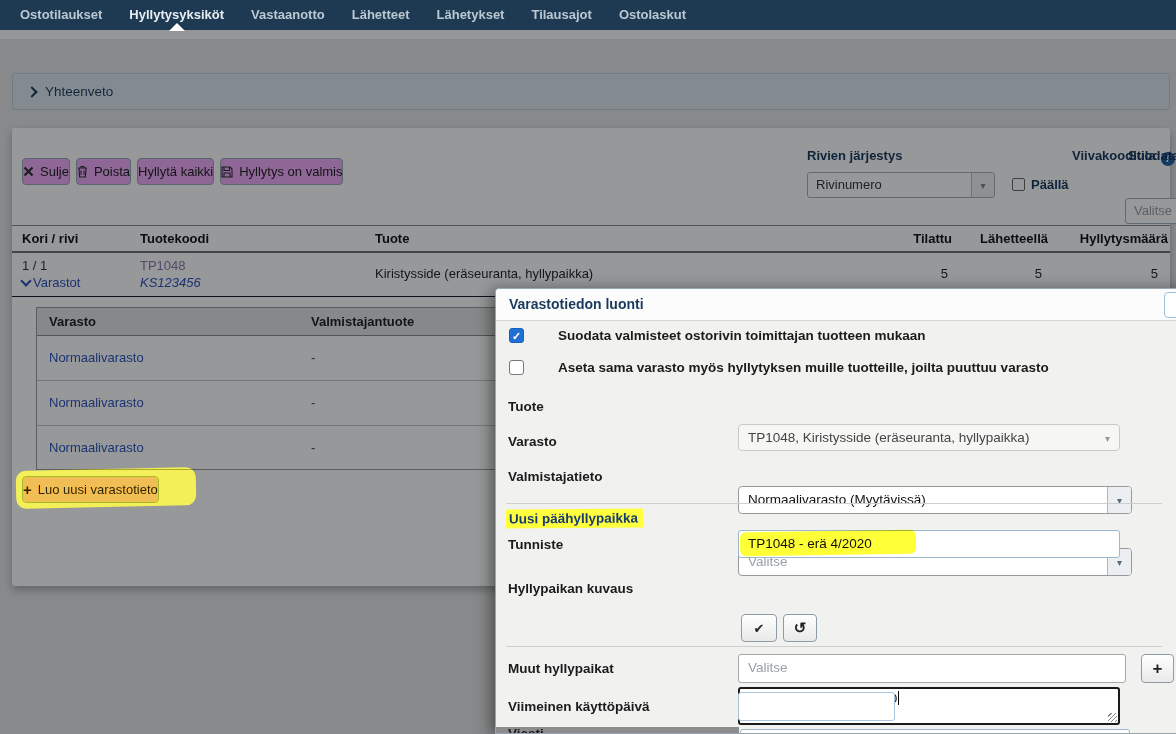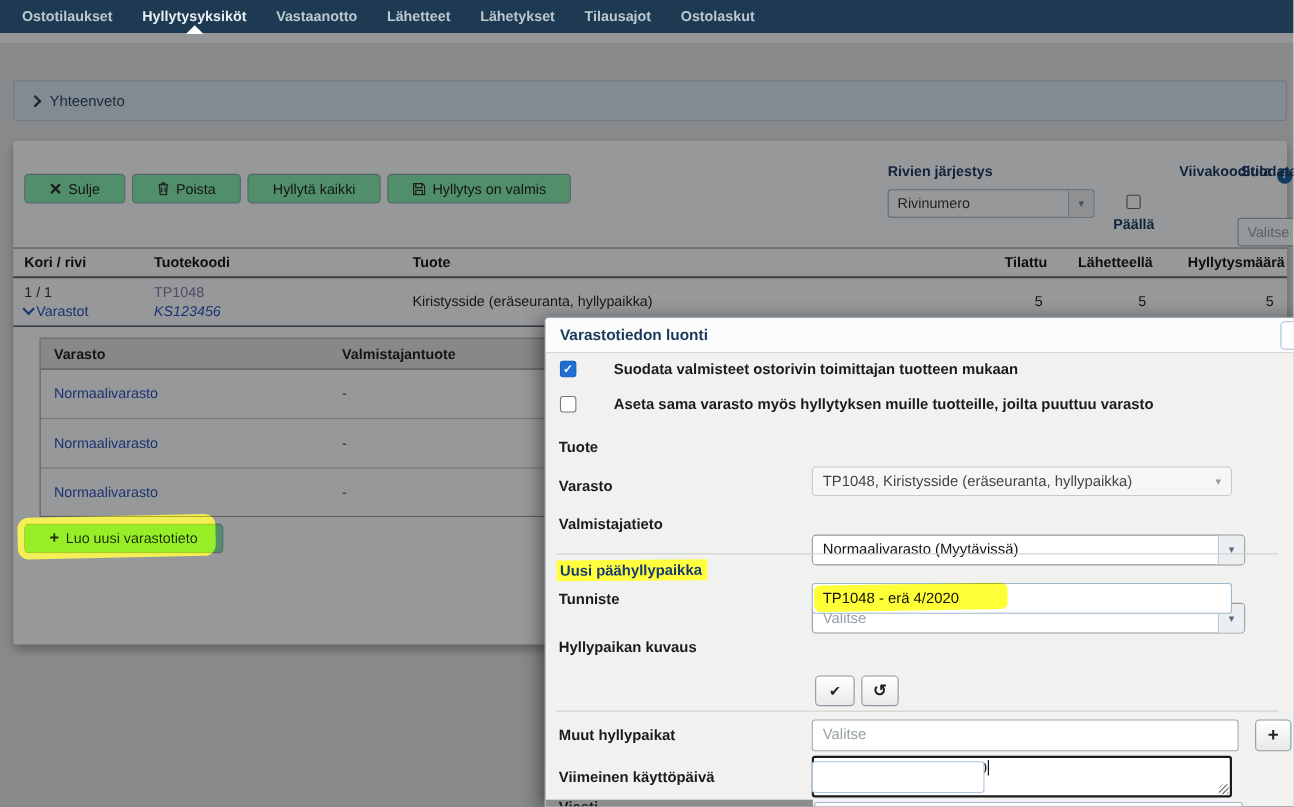--- a/index.html
+++ b/index.html
@@ -28,22 +28,22 @@
   .chev-right{width:6px;height:6px;border-top:2.5px solid #1b3c5e;border-right:2.5px solid #1b3c5e;transform:rotate(45deg);display:inline-block;}
   .summary-label{font-size:13.5px;color:#1b3c5e;}
 
   
   .panel{
     position:absolute;left:12px;top:128px;width:1158px;height:458px;background:#ffffff;
     border-radius:3px;box-shadow:0 4px 9px rgba(0,0,0,.28);
   }
   .toolbar{position:absolute;left:10px;top:30px;display:flex;gap:6px;}
   .btn{
-    height:27px;box-sizing:border-box;border:1px solid #93a7b5;border-radius:4px;background:#86efac;
-    padding:0 22px;font-size:13px;color:#1c1c1c;display:inline-flex;align-items:center;gap:6px;
+    height:27px;box-sizing:border-box;border:1px solid #93a7b5;border-radius:4px;background:#f0abfc;
+    padding:0 0;font-size:13px;color:#1c1c1c;display:inline-flex;align-items:center;gap:6px;
     font-family:"Liberation Sans",sans-serif;white-space:nowrap;cursor:pointer;
   }
   .btn svg{display:block;}
   .lbl{font-size:13px;font-weight:bold;color:#16365c;white-space:nowrap;}
   .ctl{position:absolute;}
   .selectbox{
     box-sizing:border-box;border:1px solid #9fb0bd;border-radius:3px;background:#fff;position:relative;
     font-size:13px;color:#333;
   }
   .selectbox .sel-text{display:block;padding-left:8px;line-height:24px;white-space:nowrap;overflow:hidden;}
@@ -185,21 +185,21 @@
 
   <div class="ctl lbl" style="left:795px;top:20px;">Rivien järjestys</div>
   <div class="ctl selectbox" style="left:795px;top:44px;width:188px;height:26px;">
     <span class="sel-text">Rivinumero</span>
     <span class="sel-arrow">▾</span>
   </div>
 
   <div class="ctl lbl" style="left:1060px;top:20px;">
     <span>Viivakooditila</span><span class="info-icon">i</span>
   </div>
-  <div class="ctl" style="left:1000px;top:49px;display:flex;align-items:center;gap:6px;flex-direction:column;">
+  <div class="ctl" style="left:1000px;top:49px;display:flex;align-items:center;gap:6px;">
     <span class="checkbox"></span>
     <span class="lbl">Päällä</span>
   </div>
 
   <div class="ctl lbl" style="left:1116px;top:20px;">Suodata</div>
   <div class="ctl selectbox" style="left:1113px;top:44px;width:75px;height:26px;">
     <span class="sel-text placeholder">Valitse</span>
   </div>
 
   <div class="thead">

